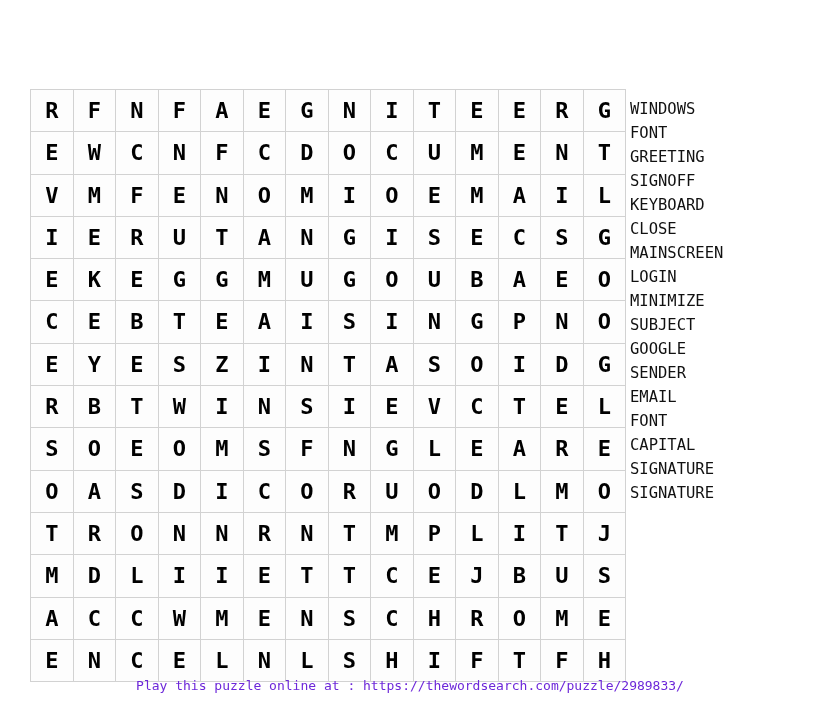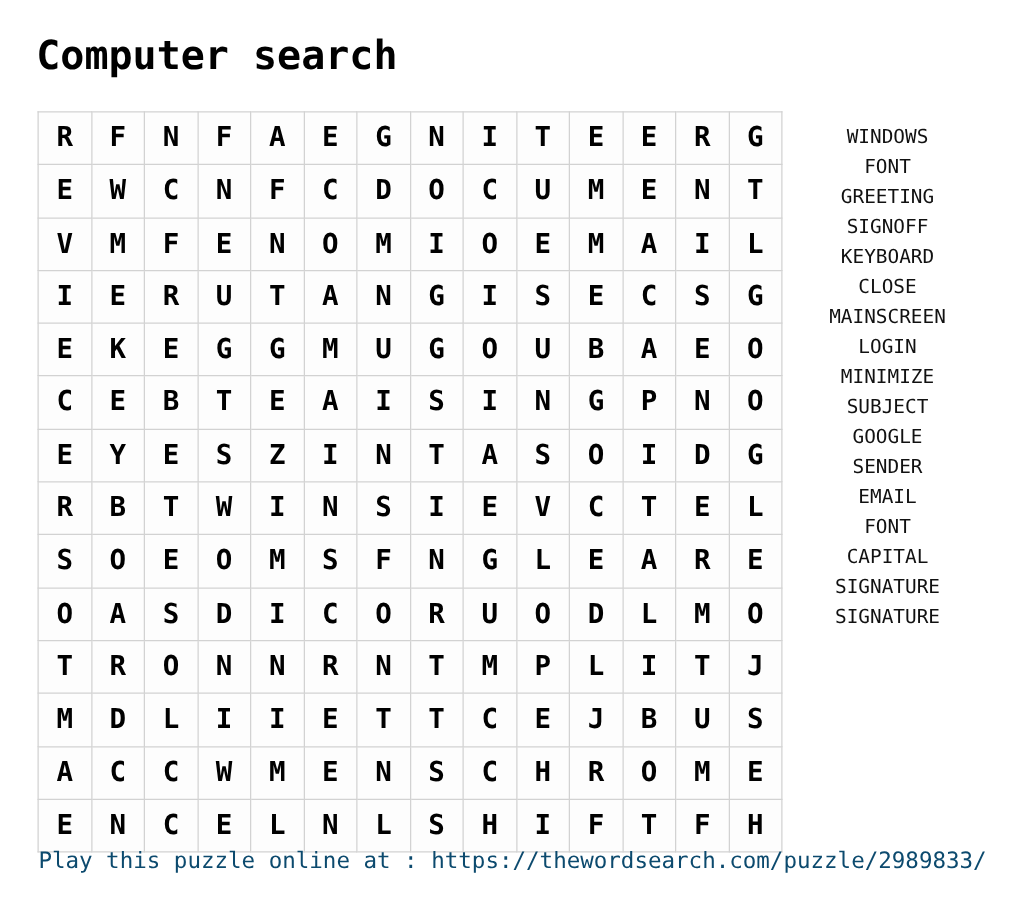--- a/index.html
+++ b/index.html
@@ -52,48 +52,46 @@
     color: #000000;
     padding: 0;
     background: #fdfdfd;
     line-height: 41.3px;
   }
   #word-list {
     position: absolute;
     left: 630px;
     top: 97px;
     width: 160px;
-    text-align: center;
     font-family: "DejaVu Sans Mono", monospace;
     font-size: 15.5px;
     line-height: 24px;
     color: #111111;
   }
   #word-list .word {
     display: block;
     white-space: pre;
   }
   #footer-note {
     position: absolute;
     left: 0px;
     top: 678px;
     width: 820px;
     text-align: center;
     font-family: "DejaVu Sans Mono", monospace;
-    font-size: 18px;
-    color: #0c4a6e;
+    font-size: 13px;
+    color: #6d28d9;
     white-space: pre;
   }
 </style>
 </head>
 <body>
 
 <div id="page">
 
-  <div id="puzzle-title">Computer search</div>
 
   <table id="grid">
     <tbody>
         <tr>
           <td>R</td>
           <td>F</td>
           <td>N</td>
           <td>F</td>
           <td>A</td>
           <td>E</td>

